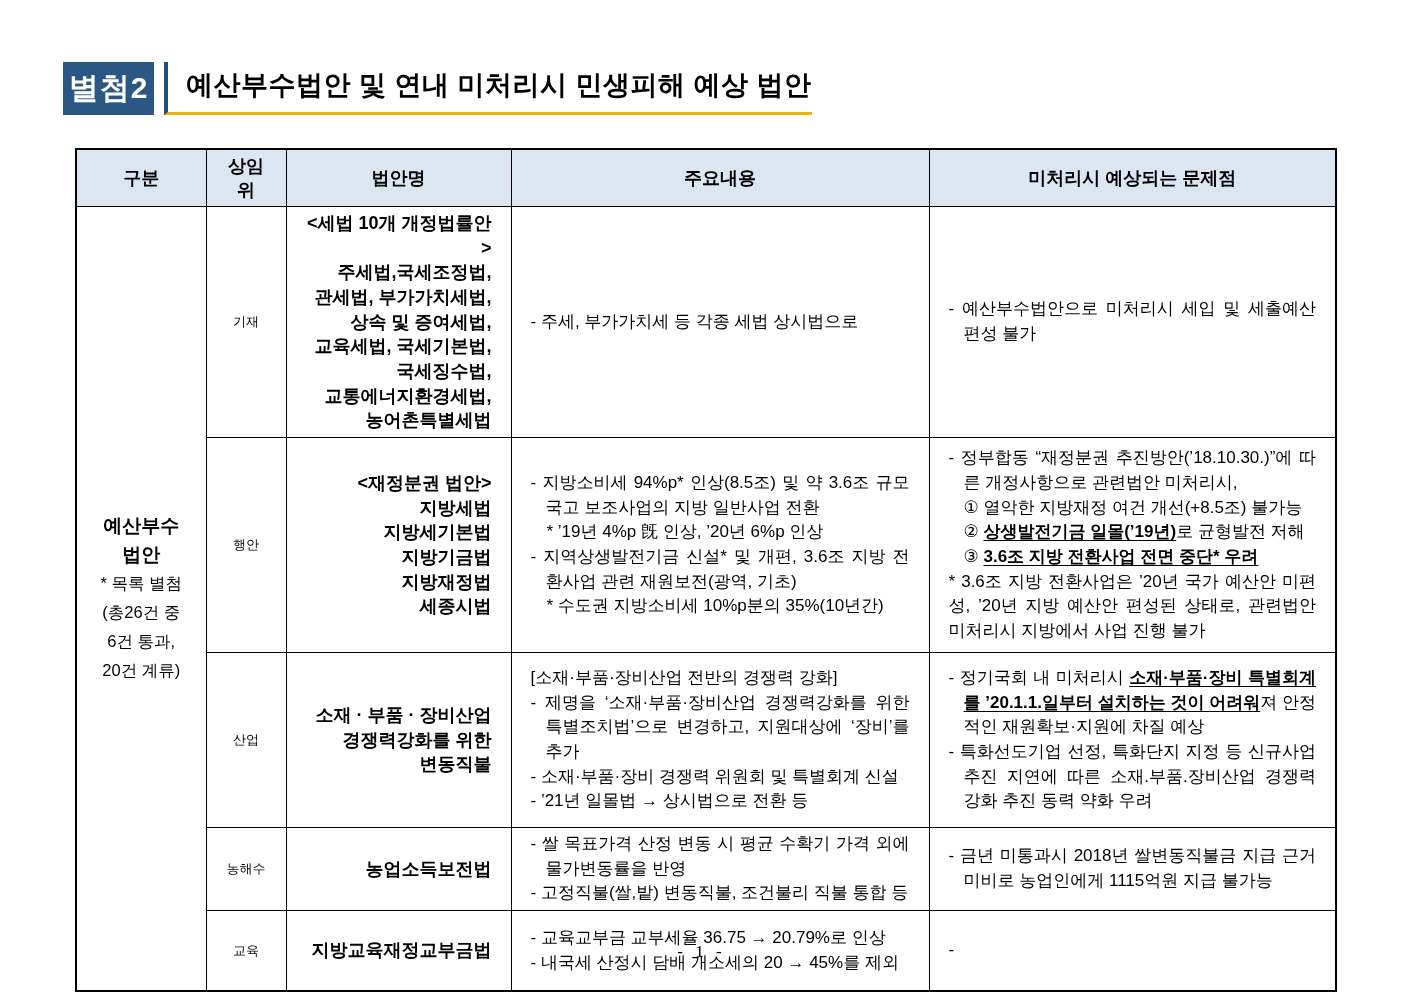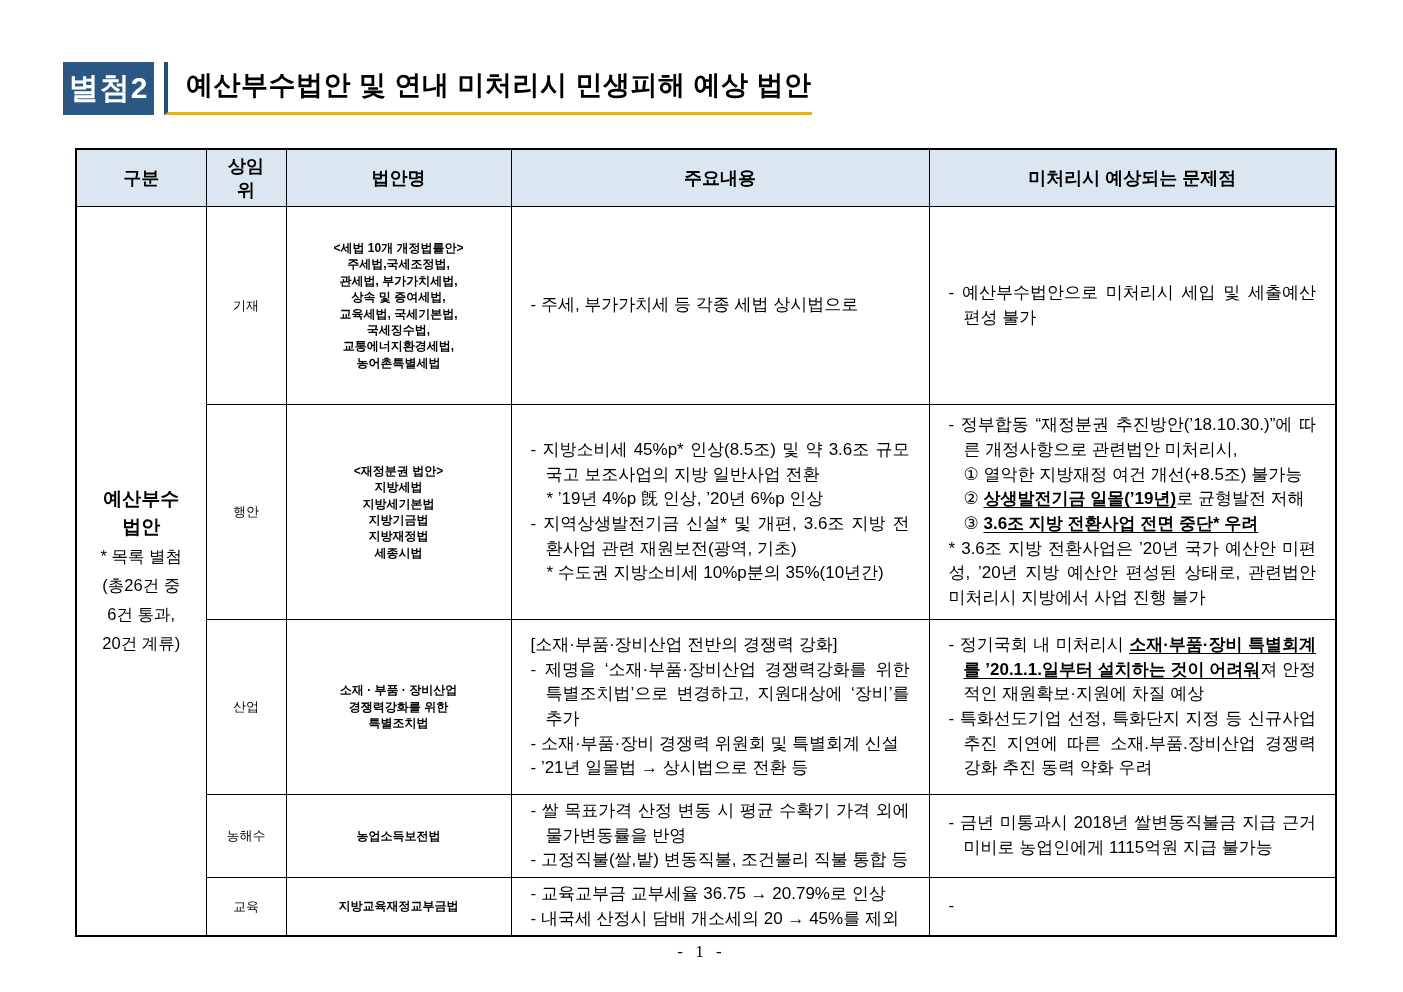--- a/index.html
+++ b/index.html
@@ -32,33 +32,33 @@
     border:1.5px solid #000; vertical-align:middle; padding:4px 19px;
   }
   table.bills thead th {
     background:#dce6f1; font-weight:800; font-size:18px; height:42px; text-align:center;
   }
   td.group {
     text-align:center; font-size:16.5px; line-height:1.75; padding:4px 4px;
   }
   td.group .g-title { font-size:19px; font-weight:800; line-height:1.5;font-family:Liberation Serif, serif; }
   td.committee { text-align:center; font-size:13px; }
-  td.bill { text-align:center; font-weight:800; font-size:12px; line-height:1.37; padding:6px 4px; }
+  td.bill { text-align:right; font-weight:800; font-size:18px; line-height:1.37; padding:6px 4px; }
   td.body-txt { font-size:17px; line-height:1.45; text-align:justify; }
   td.body-txt p { margin:0; }
   p.bullet  { padding-left:15px; text-indent:-15px; }
   p.subnote { padding-left:31px; text-indent:-15px; }
   p.circ    { padding-left:15px; }
   p.flat    { padding-left:0; }
   .em { font-weight:800; text-decoration:underline; text-underline-offset:3px; }
   tr.r-gijae   { height:198px; }
   tr.r-haengan { height:215px; }
   tr.r-saneop  { height:175px; }
   tr.r-nong    { height:67px; }
-  tr.r-gyoyuk  { height:59px; }
+  tr.r-gyoyuk  { height:81px; }
 
   
   .page-footer {
     position:absolute; left:0; top:942px; width:100%; text-align:center;
     font-family:"Liberation Serif","DejaVu Serif",serif; font-size:17px; letter-spacing:4px;
   }
 </style>
 </head>
 <body>
 
@@ -119,40 +119,40 @@
       <td class="committee">행안</td>
       <td class="bill">
         <div>&lt;재정분권 법안&gt;</div>
         <div>지방세법</div>
         <div>지방세기본법</div>
         <div>지방기금법</div>
         <div>지방재정법</div>
         <div>세종시법</div>
       </td>
       <td class="body-txt">
-        <p class="bullet">- 지방소비세 45%p* 인상(8.5조) 및 약 3.6조 규모 국고 보조사업의 지방 일반사업 전환</p>
+        <p class="bullet">- 지방소비세 94%p* 인상(8.5조) 및 약 3.6조 규모 국고 보조사업의 지방 일반사업 전환</p>
         <p class="subnote">* ’19년 4%p 旣 인상, ’20년 6%p 인상</p>
         <p class="bullet">- 지역상생발전기금 신설* 및 개편, 3.6조 지방 전환사업 관련 재원보전(광역, 기초)</p>
         <p class="subnote">* 수도권 지방소비세 10%p분의 35%(10년간)</p>
       </td>
       <td class="body-txt">
         <p class="bullet">- 정부합동 “재정분권 추진방안(’18.10.30.)”에 따른 개정사항으로 관련법안 미처리시,</p>
         <p class="circ">① 열악한 지방재정 여건 개선(+8.5조) 불가능</p>
         <p class="circ"><span>② </span><span class="em">상생발전기금 일몰(’19년)</span><span>로 균형발전 저해</span></p>
         <p class="circ"><span>③ </span><span class="em">3.6조 지방 전환사업 전면 중단* 우려</span></p>
         <p class="flat">* 3.6조 지방 전환사업은 ’20년 국가 예산안 미편성, ’20년 지방 예산안 편성된 상태로, 관련법안 미처리시 지방에서 사업 진행 불가</p>
       </td>
     </tr>
 
     <tr class="r-saneop">
       <td class="committee">산업</td>
       <td class="bill">
         <div>소재 · 부품 · 장비산업</div>
         <div>경쟁력강화를 위한</div>
-        <div>특별조치법</div>
+        <div>변동직불</div>
       </td>
       <td class="body-txt">
         <p class="flat">[소재·부품·장비산업 전반의 경쟁력 강화]</p>
         <p class="bullet">- 제명을 ‘소재·부품·장비산업 경쟁력강화를 위한 특별조치법’으로 변경하고, 지원대상에 ‘장비’를 추가</p>
         <p class="bullet">- 소재·부품·장비 경쟁력 위원회 및 특별회계 신설</p>
         <p class="bullet">- ’21년 일몰법 → 상시법으로 전환 등</p>
       </td>
       <td class="body-txt">
         <p class="bullet"><span>- 정기국회 내 미처리시 </span><span class="em">소재·부품·장비 특별회계를 ’20.1.1.일부터 설치하는 것이 어려워</span><span>져 안정적인 재원확보·지원에 차질 예상</span></p>
         <p class="bullet">- 특화선도기업 선정, 특화단지 지정 등 신규사업 추진 지연에 따른 소재.부품.장비산업 경쟁력 강화 추진 동력 약화 우려</p>

